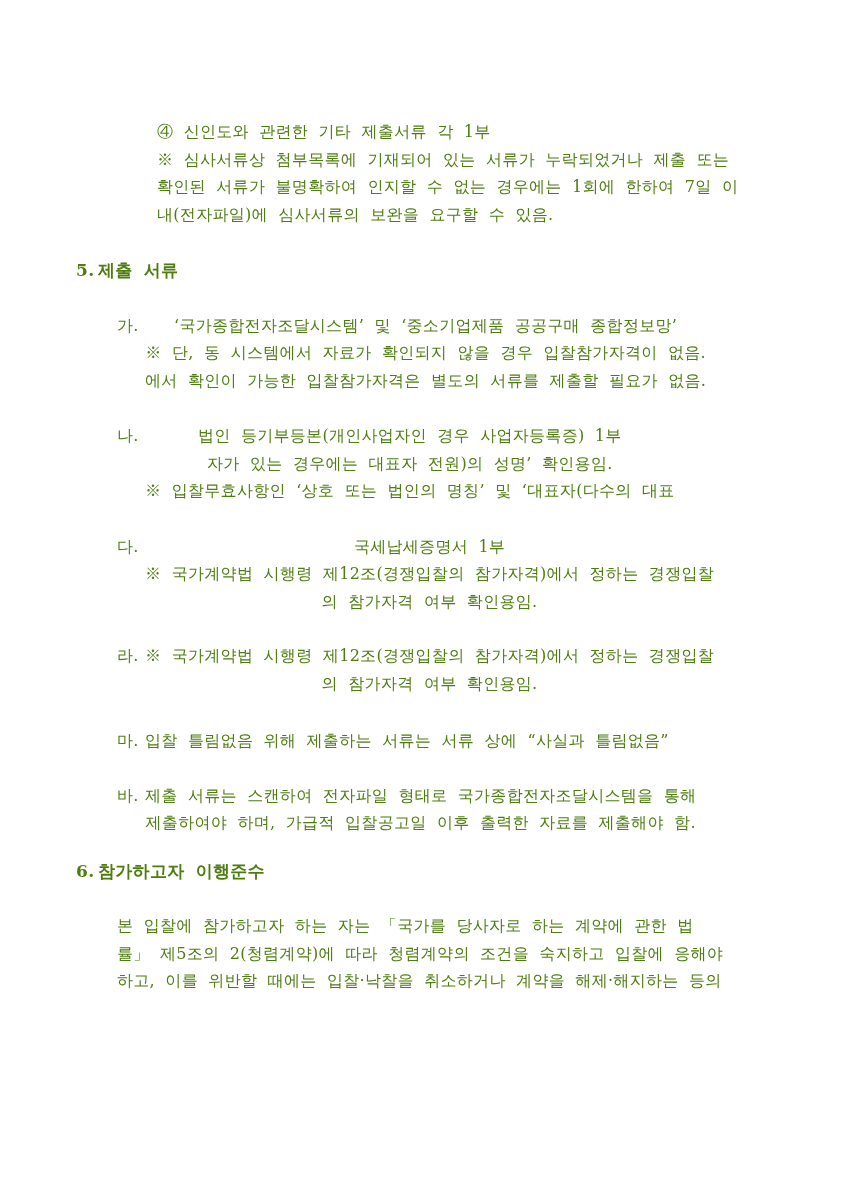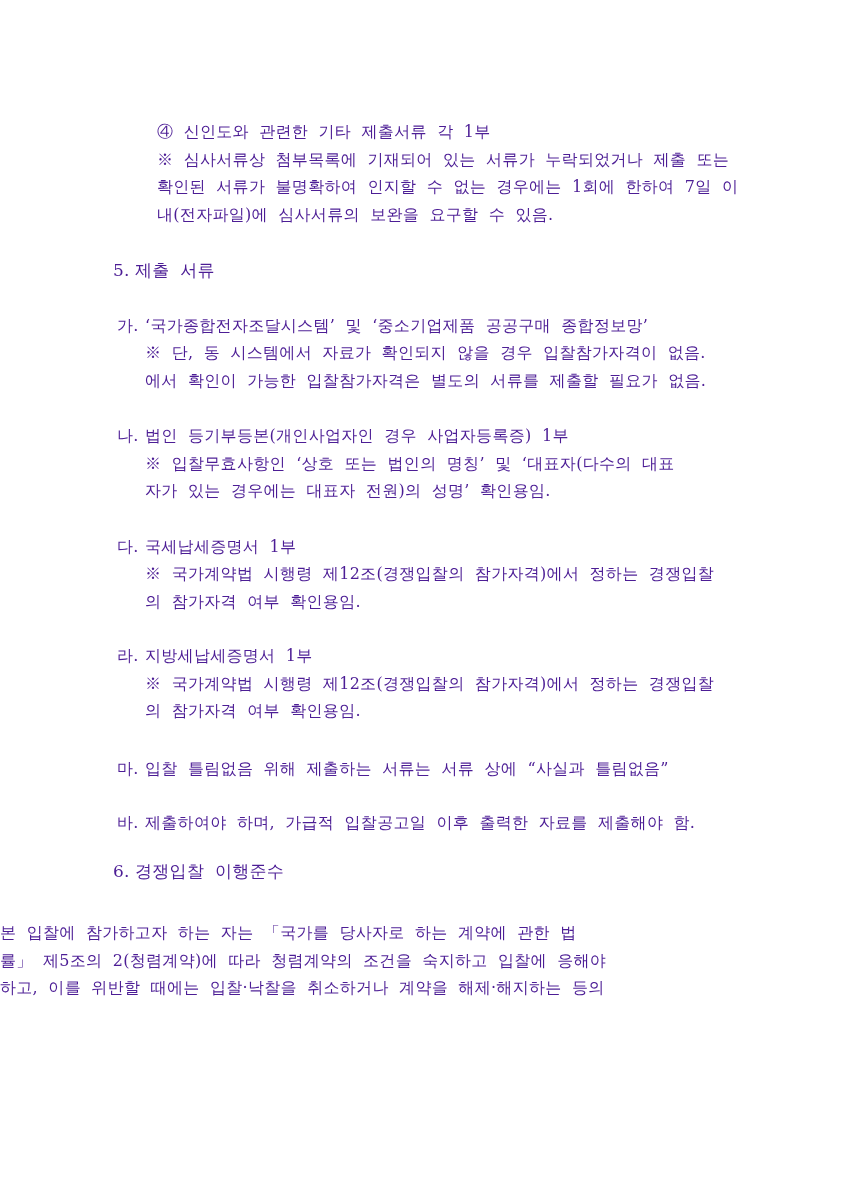--- a/index.html
+++ b/index.html
@@ -5,53 +5,53 @@
   html, body { margin: 0; padding: 0; background: #ffffff; }
   .page {
     position: relative;
     width: 850px;
     height: 1201px;
     background: #ffffff;
     overflow: hidden;
     font-family: "DejaVu Serif", "Liberation Serif", serif;
     font-size: 16px;
     line-height: 27.5px;
-    color: #4c1d95;
+    color: #4d7c0f;
     letter-spacing: 0.3px;
     word-spacing: 5px;
   }
   .line { white-space: nowrap; }
 
   
   .note-block { margin-top: 118px; margin-left: 157px; }
 
   
   .heading {
-    padding-left: 113px;
-    font-weight: normal;
+    padding-left: 76px;
+    font-weight: bold;
     font-size: 17px;
     white-space: nowrap;
   }
   .heading .heading-num { display: inline-block; min-width: 22px; }
   #heading-5 { margin-top: 29px; }
   #heading-6 { margin-top: 21px; }
 
   
   .item { display: flex; padding-left: 117px; }
   .item-label { flex: none; width: 28px; white-space: nowrap; }
-  .item-body { flex: none; }
+  .item-body { flex: none; text-align: center; }
   #item-ga { margin-top: 27px; }
   #item-na { margin-top: 28px; }
   #item-da { margin-top: 28px; }
   #item-ra { margin-top: 27px; }
   #item-ma { margin-top: 30px; }
   #item-ba { margin-top: 27px; }
 
   
-  .para { margin-top: 34px; }
+  .para { margin-top: 27px; padding-left: 117px; }
 </style>
 </head>
 <body>
 
 <div class="page">
 
   <div class="note-block">
     <div class="line">④ 신인도와 관련한 기타 제출서류 각 1부</div>
     <div class="line">※ 심사서류상 첨부목록에 기재되어 있는 서류가 누락되었거나 제출 또는</div>
     <div class="line">확인된 서류가 불명확하여 인지할 수 없는 경우에는 1회에 한하여 7일 이</div>
@@ -68,59 +68,59 @@
       <div class="line">‘국가종합전자조달시스템’ 및 ‘중소기업제품 공공구매 종합정보망’</div>
       <div class="line">※ 단, 동 시스템에서 자료가 확인되지 않을 경우 입찰참가자격이 없음.</div>
       <div class="line">에서 확인이 가능한 입찰참가자격은 별도의 서류를 제출할 필요가 없음.</div>
     </div>
   </div>
 
   <div class="item" id="item-na">
     <span class="item-label">나.</span>
     <div class="item-body">
       <div class="line">법인 등기부등본(개인사업자인 경우 사업자등록증) 1부</div>
+      <div class="line">자가 있는 경우에는 대표자 전원)의 성명’ 확인용임.</div>
       <div class="line">※ 입찰무효사항인 ‘상호 또는 법인의 명칭’ 및 ‘대표자(다수의 대표</div>
-      <div class="line">자가 있는 경우에는 대표자 전원)의 성명’ 확인용임.</div>
     </div>
   </div>
 
   <div class="item" id="item-da">
     <span class="item-label">다.</span>
     <div class="item-body">
       <div class="line">국세납세증명서 1부</div>
       <div class="line">※ 국가계약법 시행령 제12조(경쟁입찰의 참가자격)에서 정하는 경쟁입찰</div>
       <div class="line">의 참가자격 여부 확인용임.</div>
     </div>
   </div>
 
   <div class="item" id="item-ra">
     <span class="item-label">라.</span>
     <div class="item-body">
-      <div class="line">지방세납세증명서 1부</div>
       <div class="line">※ 국가계약법 시행령 제12조(경쟁입찰의 참가자격)에서 정하는 경쟁입찰</div>
       <div class="line">의 참가자격 여부 확인용임.</div>
     </div>
   </div>
 
   <div class="item" id="item-ma">
     <span class="item-label">마.</span>
     <div class="item-body">
       <div class="line">입찰 틀림없음 위해 제출하는 서류는 서류 상에 “사실과 틀림없음”</div>
     </div>
   </div>
 
   <div class="item" id="item-ba">
     <span class="item-label">바.</span>
     <div class="item-body">
+      <div class="line">제출 서류는 스캔하여 전자파일 형태로 국가종합전자조달시스템을 통해</div>
       <div class="line">제출하여야 하며, 가급적 입찰공고일 이후 출력한 자료를 제출해야 함.</div>
     </div>
   </div>
 
   <div class="heading" id="heading-6">
-    <span class="heading-num">6.</span><span class="heading-title">경쟁입찰 이행준수</span>
+    <span class="heading-num">6.</span><span class="heading-title">참가하고자 이행준수</span>
   </div>
 
   <div class="para">
     <div class="line">본 입찰에 참가하고자 하는 자는 「국가를 당사자로 하는 계약에 관한 법</div>
     <div class="line">률」 제5조의 2(청렴계약)에 따라 청렴계약의 조건을 숙지하고 입찰에 응해야</div>
     <div class="line">하고, 이를 위반할 때에는 입찰·낙찰을 취소하거나 계약을 해제·해지하는 등의</div>
   </div>
 
 </div>
 

